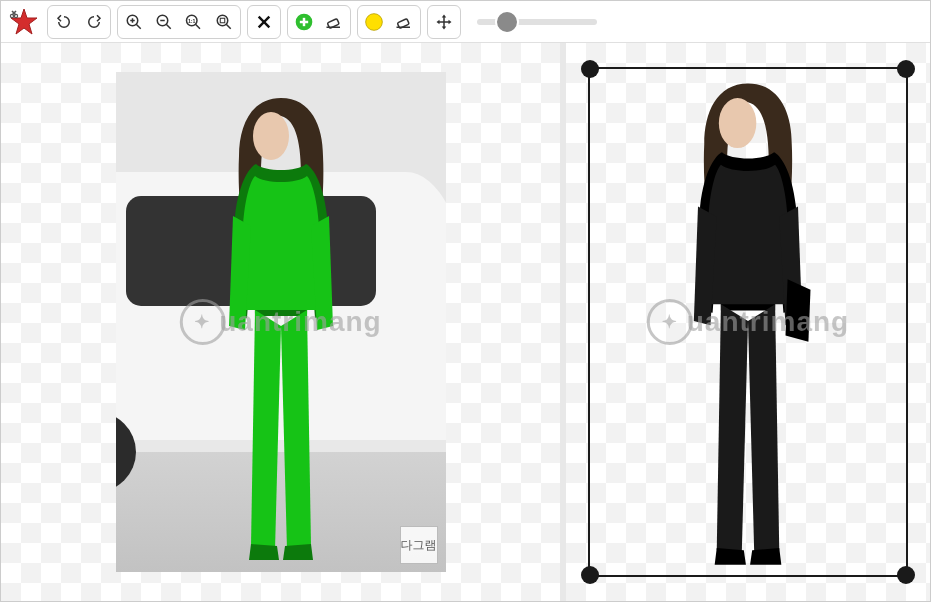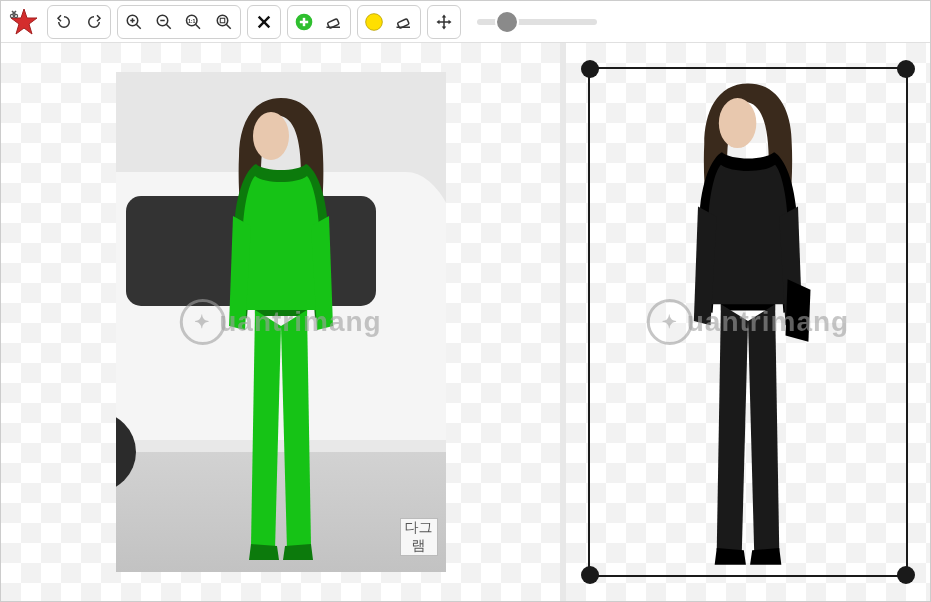--- a/index.html
+++ b/index.html
@@ -210,26 +210,26 @@
     align-items:center;
     justify-content:center;
     font-size: 18px;
     margin-right:-10px;
     position:relative;
     z-index:2;
   }
   .small-label {
     position:absolute;
     right: 8px;
-    bottom: 16px;
+    bottom: 8px;
     width: 36px;
     height: 36px;
     background: rgba(255,255,255,0.85);
     border: 1px solid #bbb;
-    font-size: 14px;
+    font-size: 12px;
     color: #555;
     display:flex;
     align-items:center;
     justify-content:center;
     text-align:center;
   }
 
   
   .cutout-wrap {
     width: 320px;

